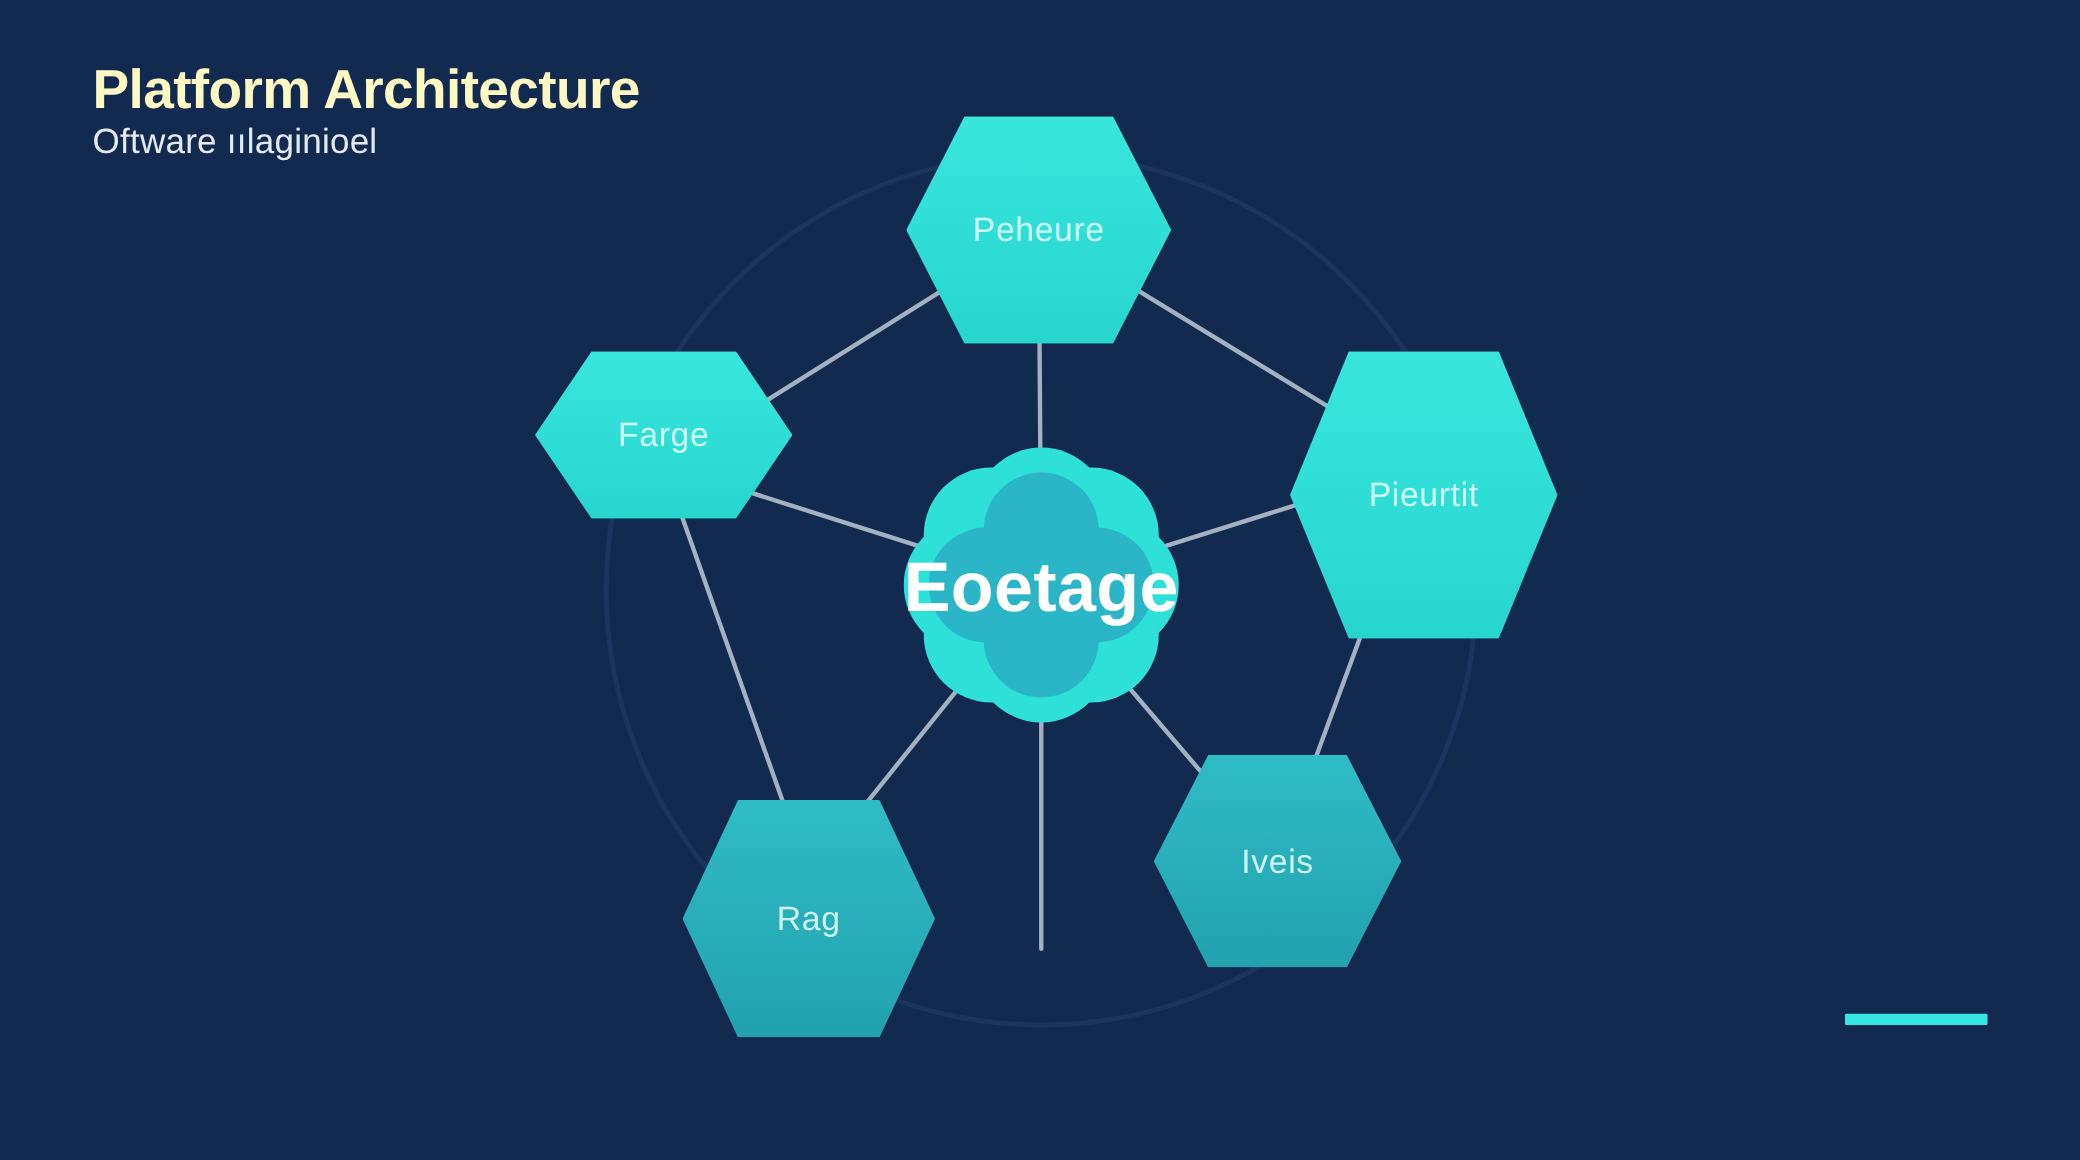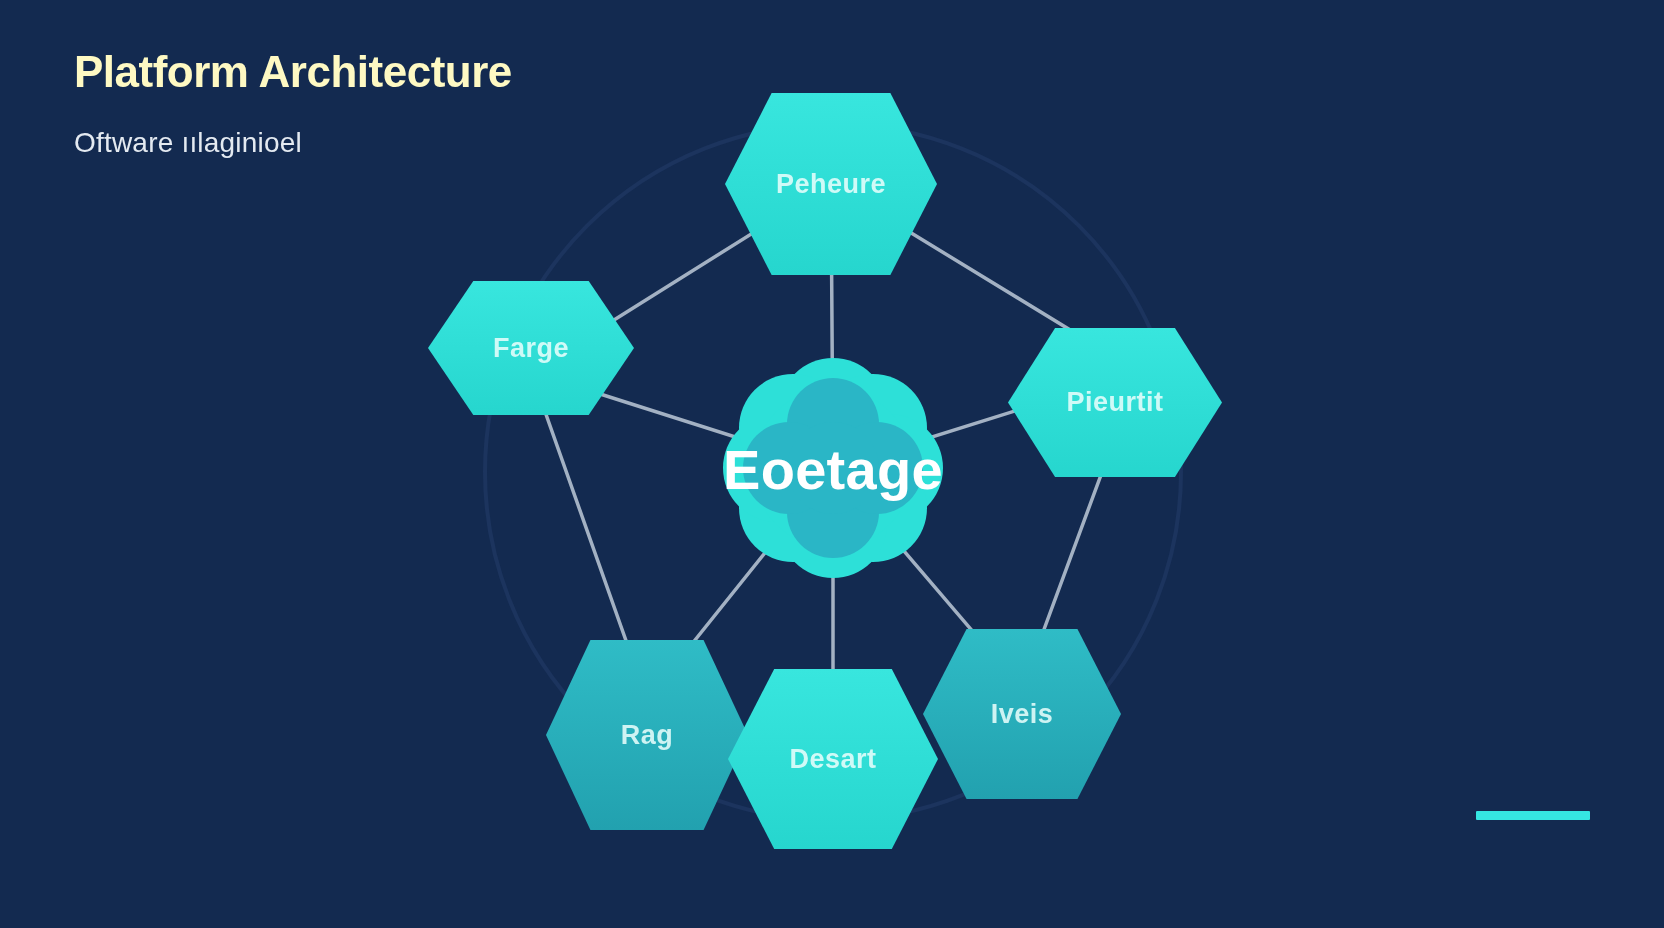--- a/index.html
+++ b/index.html
@@ -17,21 +17,21 @@
   
   .header { position: absolute; left: 74px; top: 48px; z-index: 5; }
   .title {
     color: #fef9c3;
     font-size: 44px;
     font-weight: 700;
     letter-spacing: -0.5px;
     line-height: 1.1;
   }
   .subtitle {
-    margin-top: 31px;
+    margin-top: 1px;
     color: #e4eaf1;
     font-size: 28px;
     font-weight: 400;
     letter-spacing: 0.2px;
   }
 
   
   .diagram-svg {
     position: absolute;
     left: 0; top: 0;
@@ -48,31 +48,31 @@
     display: flex;
     align-items: center;
     justify-content: center;
     z-index: 3;
   }
   .hex.bright { background: linear-gradient(180deg, #38e6de 0%, #26d6ce 100%); }
   .hex.muted  { background: linear-gradient(180deg, #2fbcc6 0%, #22a1af 100%); }
   .hex-label {
     color: rgba(235, 255, 253, 0.85);
     font-size: 27px;
-    font-weight: 700;
+    font-weight: 400;
     letter-spacing: 0.5px;
     text-align: center;
   }
 
   .hex-top          { left: 725px;  top: 93px;  width: 212px; height: 182px; }
   .hex-left         { left: 428px;  top: 281px; width: 206px; height: 134px; }
-  .hex-right        { left: 1008px; top: 281px; width: 214px; height: 149px; margin-top: 47px; }
+  .hex-right        { left: 1032px; top: 281px; width: 214px; height: 230px; }
   .hex-bottom-left  { left: 546px;  top: 640px; width: 202px; height: 190px; }
   .hex-bottom       { left: 728px;  top: 669px; width: 210px; height: 180px; }
-  .hex-bottom-right { left: 923px;  top: 604px; width: 198px; height: 170px; margin-top: 25px; }
+  .hex-bottom-right { left: 923px;  top: 604px; width: 198px; height: 170px; }
 
   
   .center-label {
     position: absolute;
     left: 713px; top: 358px;
     width: 240px; height: 222px;
     display: flex;
     align-items: center;
     justify-content: center;
     z-index: 4;
@@ -149,23 +149,20 @@
   </div>
 
   <div class="hex bright hex-right">
     <span class="hex-label">Pieurtit</span>
   </div>
 
   <div class="hex muted hex-bottom-left">
     <span class="hex-label">Rag</span>
   </div>
 
-  <div class="hex bright hex-bottom">
-    <span class="hex-label">Desart</span>
-  </div>
 
   <div class="hex muted hex-bottom-right">
     <span class="hex-label">Iveis</span>
   </div>
 
   <div class="center-label">Eoetage</div>
 
   <div class="accent-bar"></div>
 
 </div>

